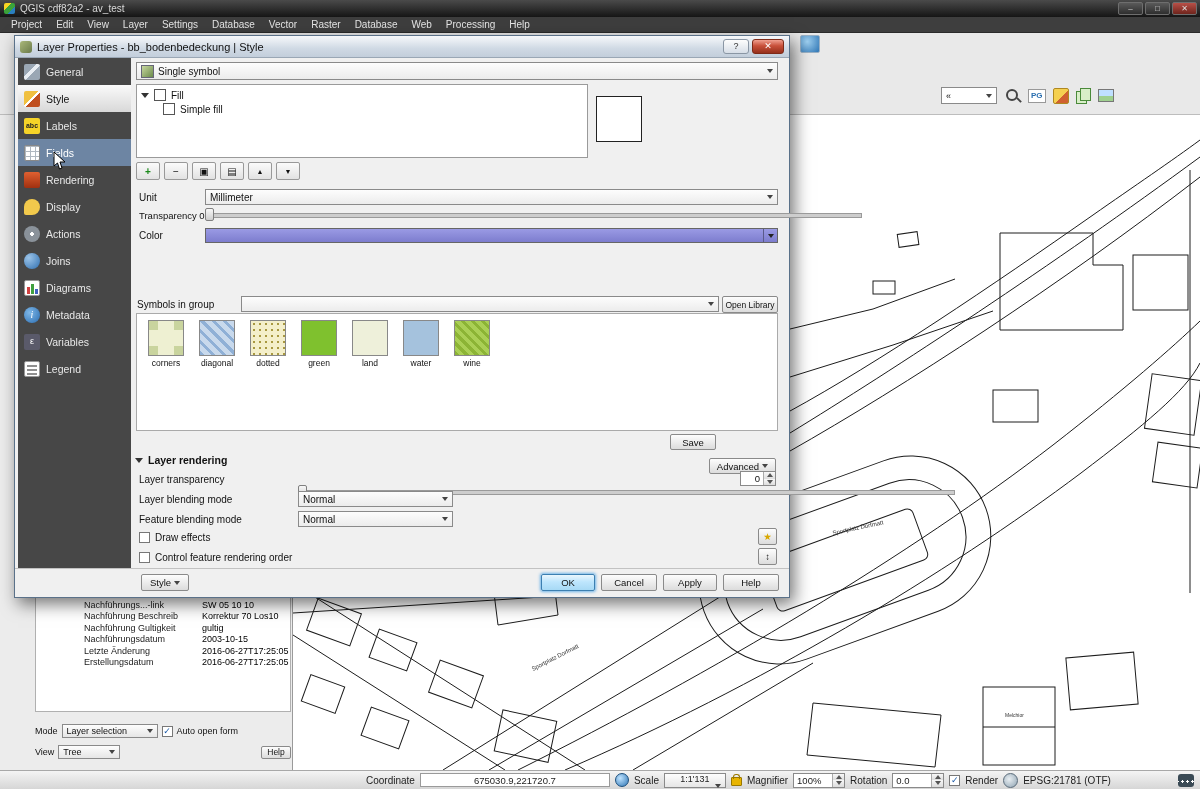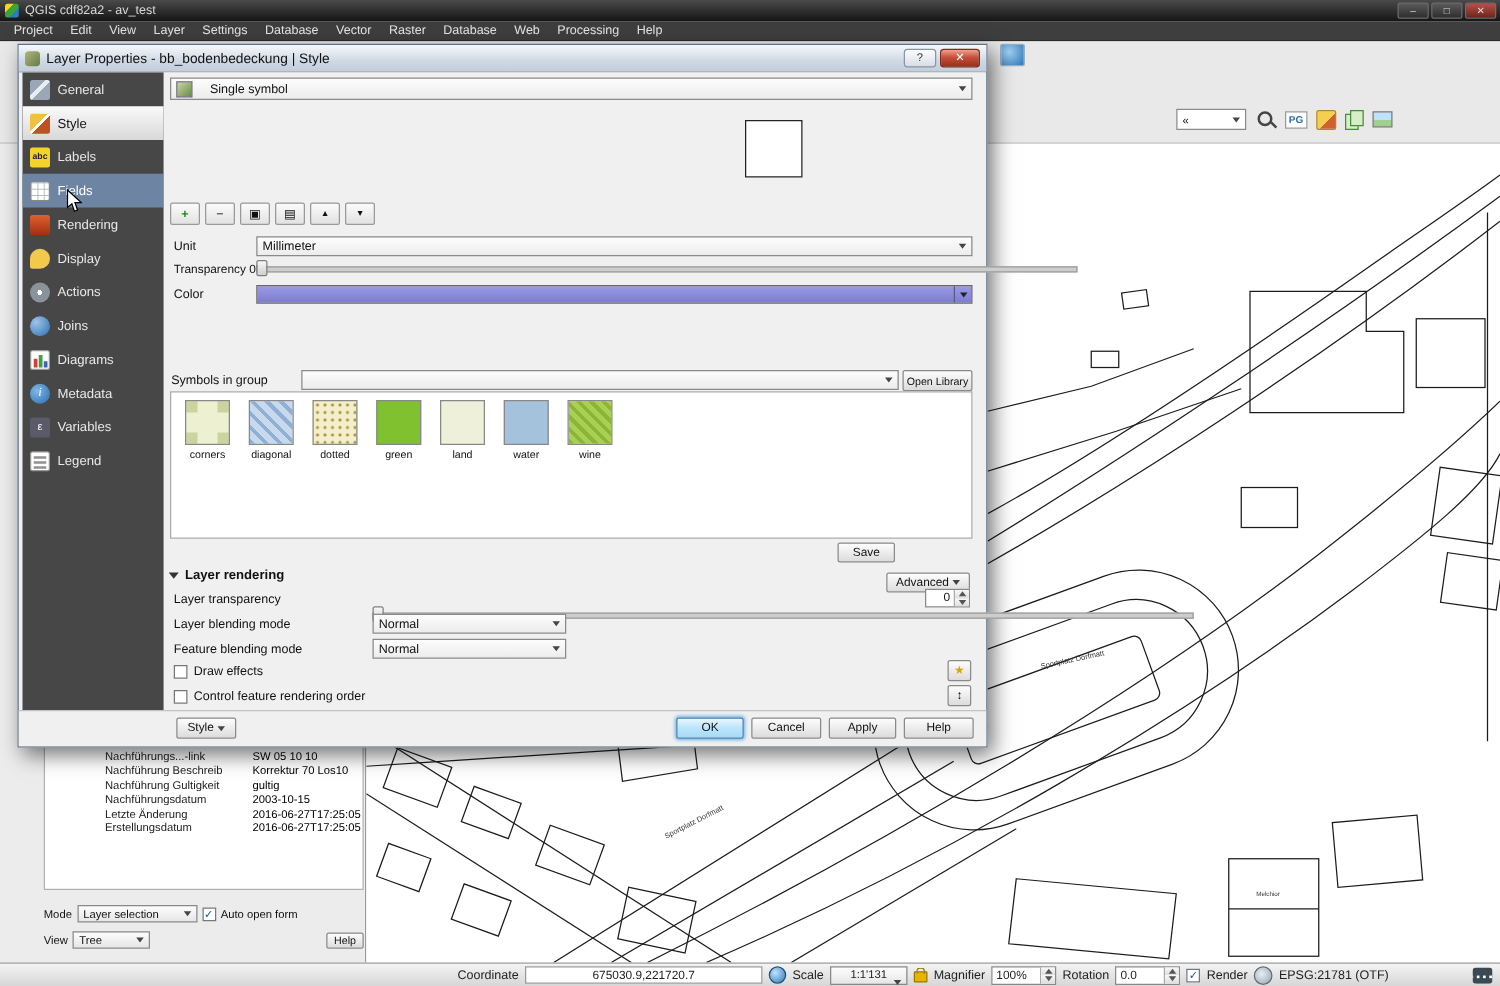--- a/index.html
+++ b/index.html
@@ -83,21 +83,21 @@
   .ic-fields{background:#fff;border:1px solid #888;background-image:linear-gradient(#b0b8c0 1px,transparent 1px),linear-gradient(90deg,#b0b8c0 1px,transparent 1px);background-size:5px 5px;}
   .ic-rendering{background:linear-gradient(#e06030,#a03010);}
   .ic-display{background:#f2c94c;border-radius:50% 50% 50% 2px;}
   .ic-actions{background:radial-gradient(circle,#fff 0 2px,#8a929a 2px);border-radius:50%;}
   .ic-joins{background:radial-gradient(circle at 30% 30%,#9cc4e8,#2f6fb0);border-radius:50%;}
   .ic-diagrams{background:#fff;border:1px solid #999;background-image:linear-gradient(#d04040,#d04040),linear-gradient(#40a040,#40a040),linear-gradient(#4060c0,#4060c0);background-size:3px 7px,3px 10px,3px 5px;background-position:2px 6px,6px 3px,10px 8px;background-repeat:no-repeat;}
   .ic-metadata{background:radial-gradient(circle at 35% 35%,#7fb8e8,#2a6cb0);border-radius:50%;color:#fff;font-size:10px;line-height:15px;font-style:italic;font-family:"Liberation Serif",serif;}
   .ic-variables{background:#5a5a6a;color:#fff;font-size:9px;line-height:15px;}
   .ic-legend{background:#fff;border:1px solid #999;background-image:linear-gradient(#909090,#909090),linear-gradient(#909090,#909090),linear-gradient(#909090,#909090);background-size:10px 2px,10px 2px,10px 2px;background-position:2px 3px,2px 7px,2px 11px;background-repeat:no-repeat;}
   .dlg-content{flex:1;position:relative;background:#f0f0f0;font-size:10px;}
-  .combo{border:1px solid #8a8a8a;background:linear-gradient(#fdfdfd,#ececec);display:flex;align-items:center;padding:0 4px;box-sizing:border-box;gap:14px;font-size:10px;}
+  .combo{border:1px solid #8a8a8a;background:linear-gradient(#fdfdfd,#ececec);display:flex;align-items:center;padding:0 4px;box-sizing:border-box;gap:4px;font-size:10px;}
   .ren-icon{width:11px;height:11px;background:linear-gradient(135deg,#c8d8a0,#6a8a4a);border:1px solid #667;flex:none;}
   .sym-tree{position:absolute;left:5px;top:26px;width:452px;height:74px;background:#fff;border:1px solid #9a9a9a;box-sizing:border-box;padding:3px 4px;font-size:10px;}
   .tree-row{display:flex;align-items:center;gap:5px;height:14px;}
   .tree-exp{width:0;height:0;border-left:4px solid transparent;border-right:4px solid transparent;border-top:5px solid #333;flex:none;}
   .tree-swatch{width:12px;height:12px;border:1px solid #555;background:#fff;flex:none;box-sizing:border-box;}
   .preview-box{position:absolute;left:465px;top:38px;width:46px;height:46px;border:1px solid #222;background:#fff;box-sizing:border-box;}
   .symbtn-row{position:absolute;left:5px;top:104px;display:flex;gap:4px;}
   .sbtn{width:24px;height:18px;border:1px solid #999;background:linear-gradient(#fbfbfb,#e2e2e2);font-size:10px;display:flex;align-items:center;justify-content:center;border-radius:2px;box-sizing:border-box;}
   .sbtn.small{font-size:7px;}
   .sbtn .plus{color:#1a8a1a;font-weight:bold;}
@@ -387,20 +387,31 @@
           </div>
       </div>
 
       <div class="dlg-content">
         <div class="combo ab" style="left:5px;top:4px;right:10px;height:18px;">
           <span class="ren-icon"></span>
           <span>Single symbol</span>
           <span class="car"></span>
         </div>
 
+        <div class="sym-tree">
+          <div class="tree-row">
+            <span class="tree-exp"></span>
+            <span class="tree-swatch"></span>
+            <span>Fill</span>
+          </div>
+          <div class="tree-row" style="padding-left:22px;">
+            <span class="tree-swatch"></span>
+            <span>Simple fill</span>
+          </div>
+        </div>
         <div class="preview-box"></div>
 
         <div class="symbtn-row">
           <span class="sbtn">
               <span class="plus">+</span>
             </span>
           <span class="sbtn">−</span>
           <span class="sbtn">▣</span>
           <span class="sbtn">▤</span>
           <span class="sbtn small">▲</span>

